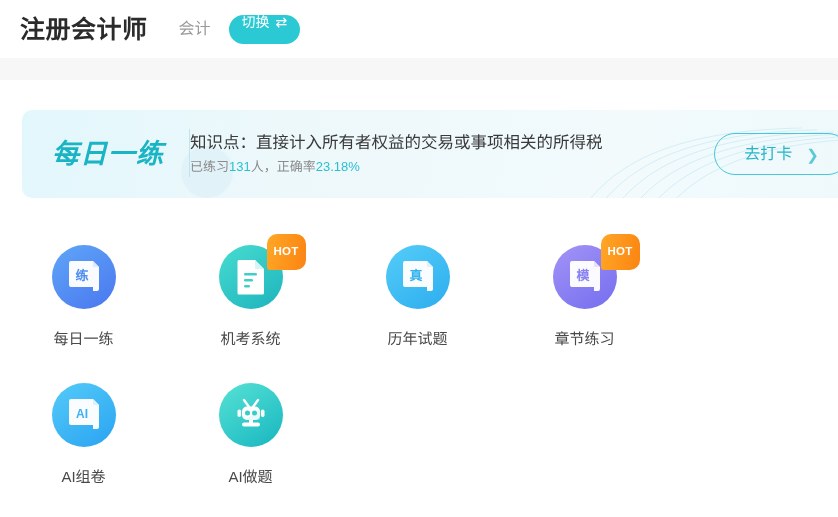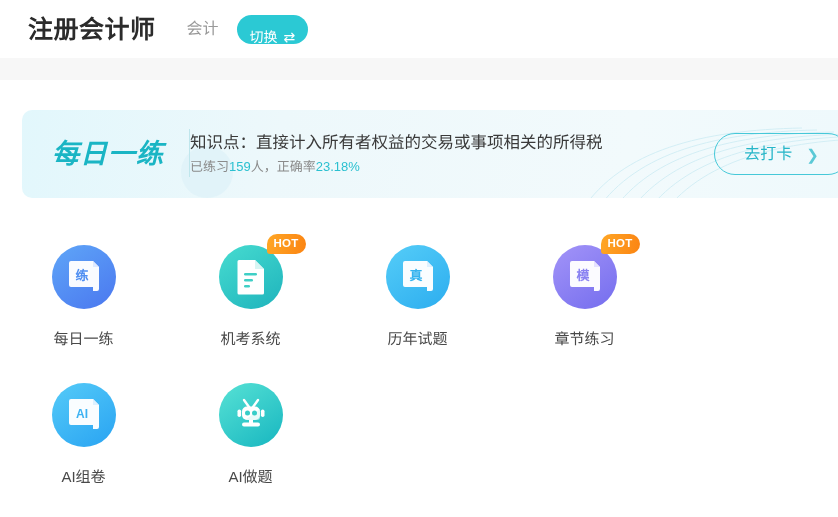--- a/index.html
+++ b/index.html
@@ -6,21 +6,21 @@
   * { box-sizing: border-box; margin: 0; padding: 0; }
   html, body {
     width: 838px; height: 517px;
     background: #ffffff;
     font-family: "Liberation Sans", "DejaVu Sans", sans-serif;
     overflow: hidden;
   }
 
   
   .header {
-    position: absolute; left: 16px; top: 0;
+    position: absolute; left: 8px; top: 0;
     width: 674px; height: 58px;
     display: flex; align-items: center;
     padding-left: 12px;
     background: #ffffff;
   }
   .site-title {
     font-size: 25px;
     font-weight: bold;
     color: #2b2b2b;
     letter-spacing: 0.5px;
@@ -33,21 +33,21 @@
     line-height: 1;
   }
   .switch-btn {
     margin-left: 18px;
     height: 29px;
     padding: 0 13px;
     border-radius: 15px;
     background: #2bc9d4;
     color: #ffffff;
     font-size: 14px;
-    display: flex; align-items: flex-end; gap: 6px;
+    display: flex; align-items: flex-start; gap: 6px;
     cursor: pointer;
     border: none;
     line-height: 1;
   }
   .switch-btn .swap-ico {
     font-size: 14px;
     line-height: 1;
     display: inline-block;
   }
 
@@ -163,21 +163,21 @@
   .cell-label {
     margin-top: 22px;
     font-size: 15px;
     color: #494949;
     white-space: nowrap;
     line-height: 1;
   }
   .hot-badge {
     position: absolute;
     left: 48px; top: -11px;
-    height: 20px;
+    height: 36px;
     padding: 0 7px;
     border-radius: 10px 10px 10px 3px;
     background: linear-gradient(100deg, #ffa726 0%, #fb8412 100%);
     color: #ffffff;
     font-size: 11.5px;
     font-weight: bold;
     display: flex; align-items: center; justify-content: center;
     letter-spacing: 0.3px;
     line-height: 1;
   }
@@ -207,21 +207,21 @@
       <path d="M622,106 C662,48 742,28 844,26"></path>
       <path d="M638,108 C678,50 758,30 860,28"></path>
     </g>
     <circle cx="185" cy="62" r="26" fill="#ddf1f8" opacity="0.7"></circle>
   </svg>
   <div class="banner-inner">
     <div class="banner-logo">每日一练</div>
     <div class="banner-text">
       <div class="kp-line">知识点：直接计入所有者权益的交易或事项相关的所得税</div>
       <div class="stat-line">
-        <span>已练习</span><span class="stat-hl">159</span><span>人，正确率</span><span class="stat-hl">23.18%</span>
+        <span>已练习</span><span class="stat-hl">131</span><span>人，正确率</span><span class="stat-hl">23.18%</span>
       </div>
     </div>
   </div>
   <div class="checkin-btn">
     <span>去打卡</span>
     <span class="chev">❯</span>
   </div>
 </div>
 
 <div class="grid">

